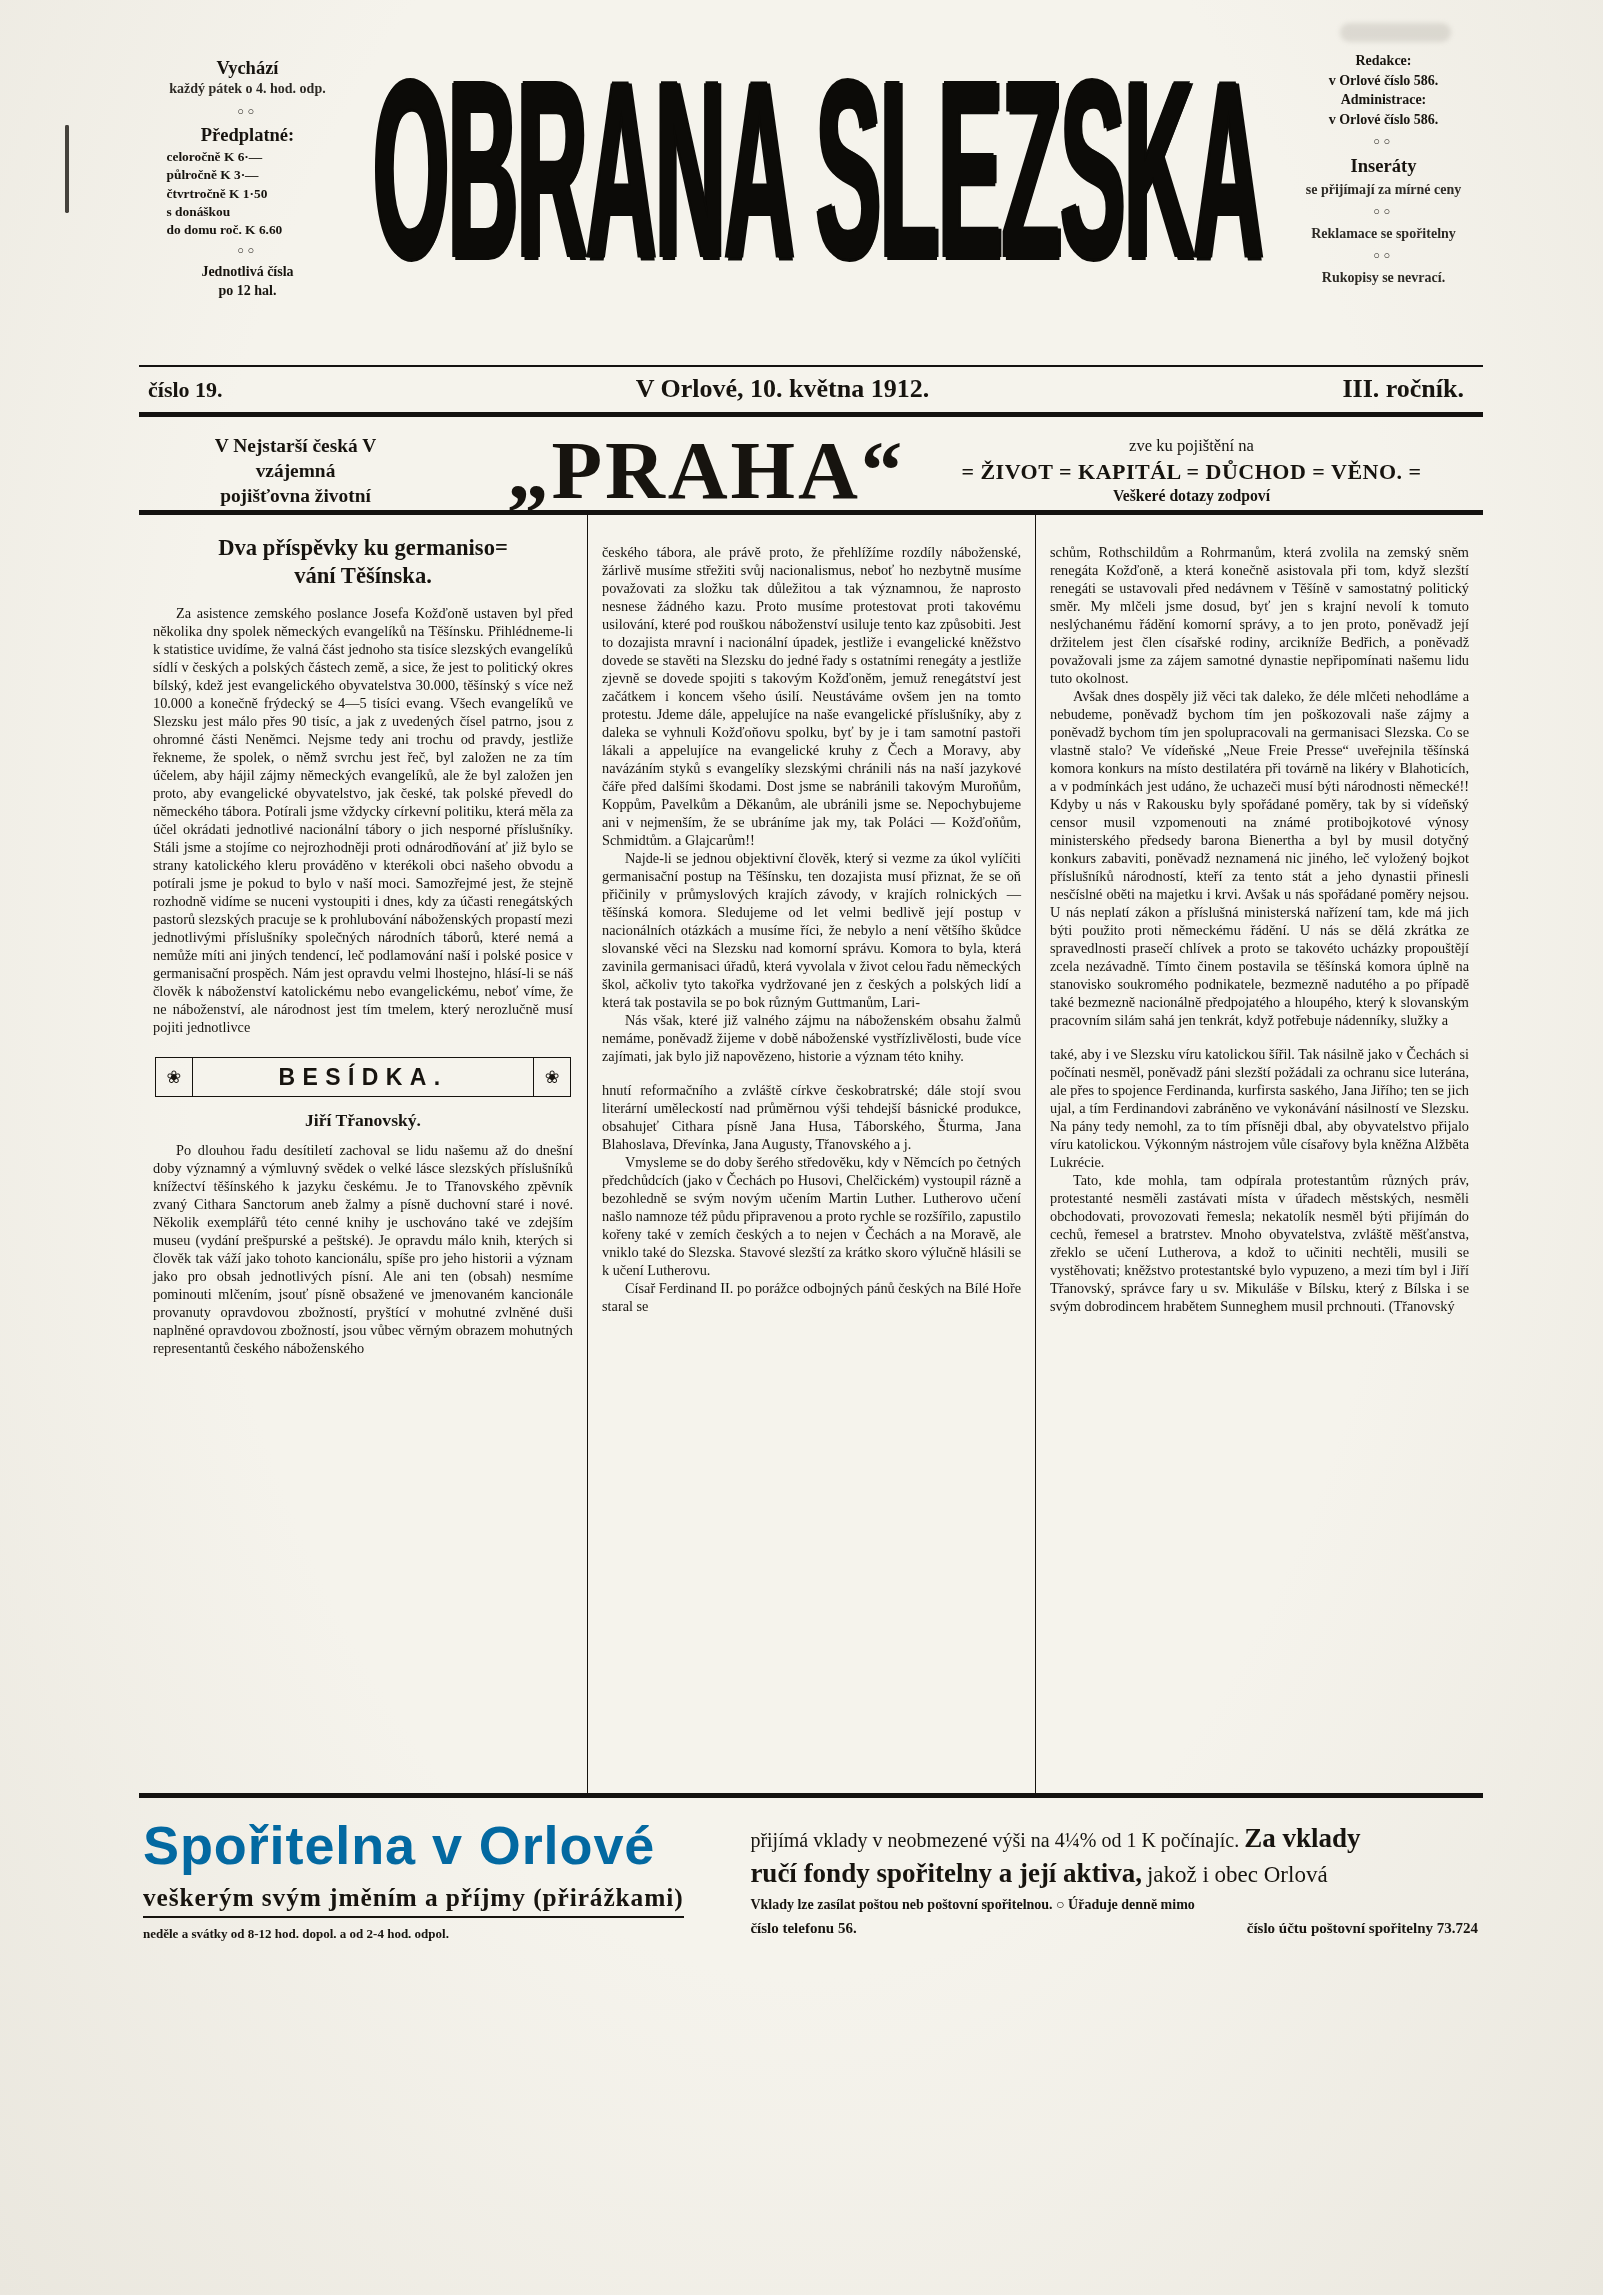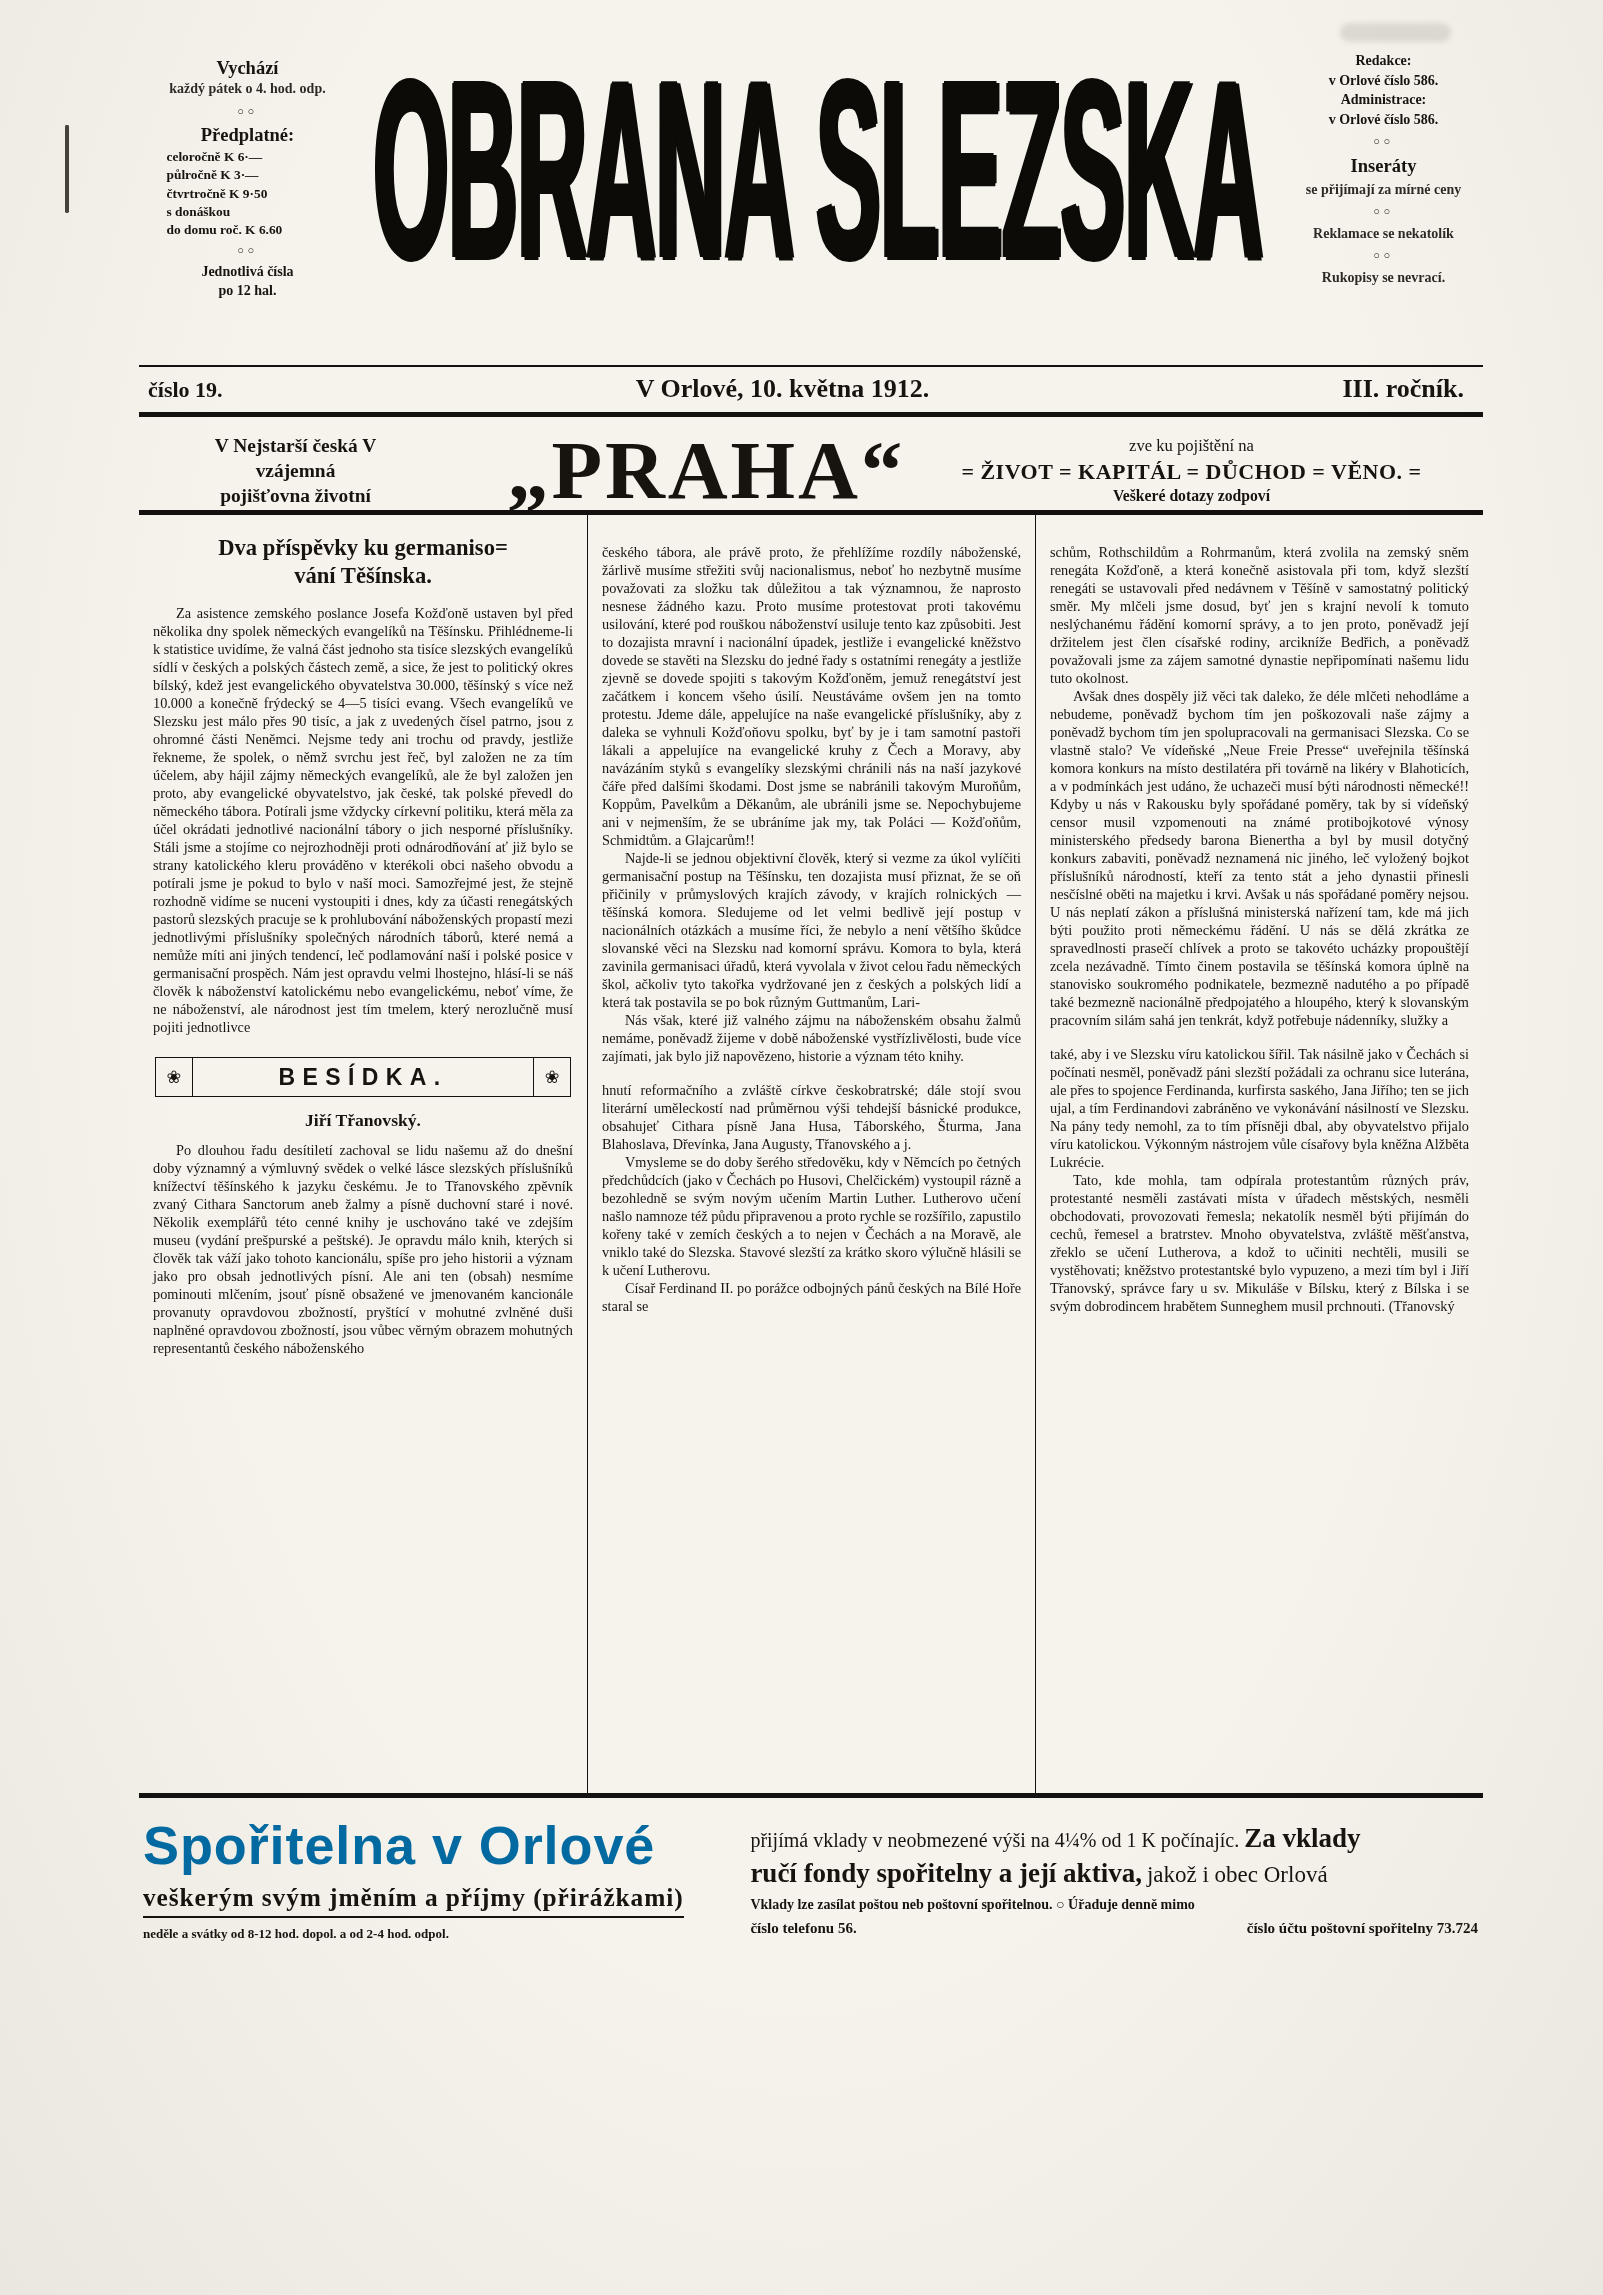--- a/index.html
+++ b/index.html
@@ -95,42 +95,42 @@
   <div class="noise-tr"></div>
 
   <header class="masthead">
     <div class="mast-left">
       <div class="ml-big">Vychází</div>
       <div class="smudge">každý pátek o 4. hod. odp.</div>
       <div class="orn">○○</div>
       <div class="ml-big">Předplatné:</div>
       <div class="ml-price">celoročně  K 6·—</div>
       <div class="ml-price">půlročně  K 3·—</div>
-      <div class="ml-price">čtvrtročně  K 9·50</div>
+      <div class="ml-price">čtvrtročně  K 1·50</div>
       <div class="ml-price">s donáškou</div>
       <div class="ml-price">do domu roč. K 6.60</div>
       <div class="orn">○○</div>
       <div>Jednotlivá čísla</div>
       <div>po 12 hal.</div>
     </div>
 
     <div class="mast-title-wrap">
       <h1 class="mast-title">OBRANA SLEZSKA</h1>
     </div>
 
     <div class="mast-right">
       <div class="mr-bold">Redakce:</div>
       <div class="mr-bold">v Orlové číslo 586.</div>
       <div class="mr-bold">Administrace:</div>
       <div class="mr-bold">v Orlové číslo 586.</div>
       <div class="orn">○○</div>
       <div class="mr-big">Inseráty</div>
       <div class="smudge mr-bold">se přijímají za mírné ceny</div>
       <div class="orn">○○</div>
-      <div class="smudge mr-bold">Reklamace se nekatolík</div>
+      <div class="smudge mr-bold">Reklamace se spořitelny</div>
       <div class="orn">○○</div>
       <div class="smudge mr-bold">Rukopisy se nevrací.</div>
     </div>
   </header>
 
   <div class="rule rule-thin"></div>
 
   <div class="dateline">
     <span class="dl-issue">číslo 19.</span>
     <span class="dl-date">V Orlové, 10. května 1912.</span>

